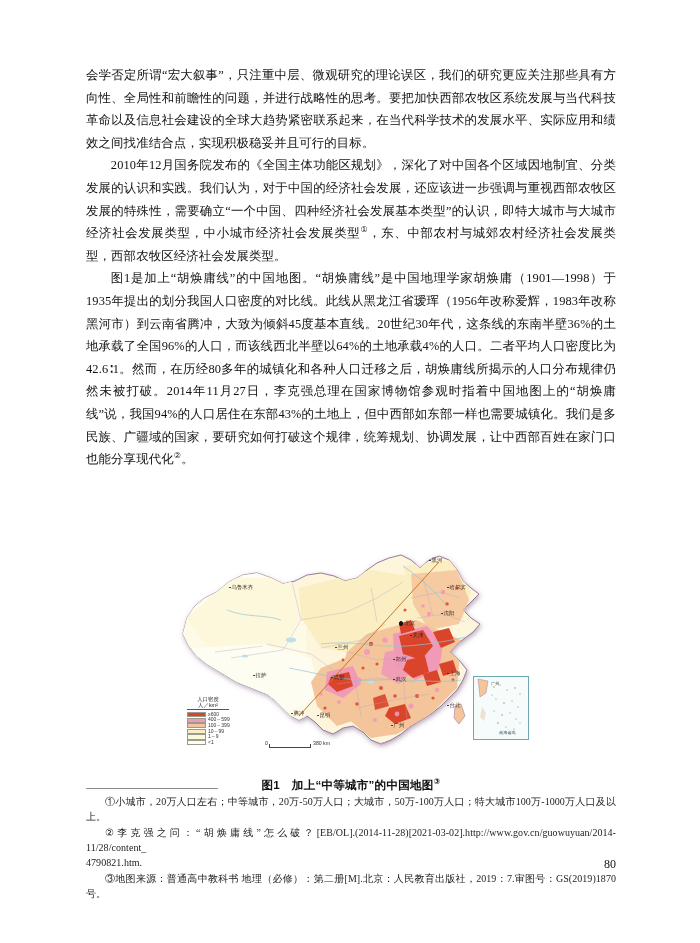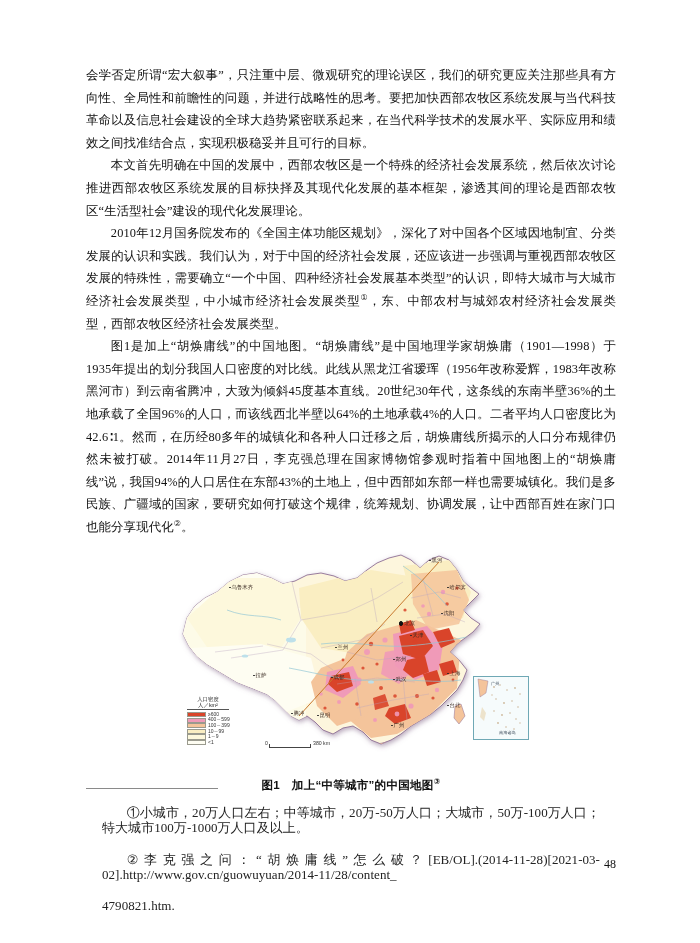--- a/index.html
+++ b/index.html
@@ -188,26 +188,26 @@
     top: 788px;
     width: 530px;
   }
   .fn-rule {
     width: 132px;
     height: 0.8px;
     background: #8a8a8a;
     margin-bottom: 5px;
   }
   .fn-line {
-    font-size: 13px;
+    font-size: 10px;
     line-height: 15.4px;
     color: #222;
     text-align: justify;
     letter-spacing: 0.05px;
-    margin: 16px;
+    margin: 0;
   }
   .fn-line.indent { text-indent: 1.9em; }
   .fn-line.hang { text-indent: 0; }
   .fn-url { font-family: "Liberation Serif", serif; }
 
   .page-number {
     position: absolute;
     left: 0;
     top: 857px;
     width: 616px;
@@ -219,21 +219,20 @@
 </style>
 </head>
 <body>
 
 <div class="page">
 
   <div class="content">
 
     <p class="body-par">会学否定所谓“宏大叙事”，只注重中层、微观研究的理论误区，我们的研究更应关注那些具有方向性、全局性和前瞻性的问题，并进行战略性的思考。要把加快西部农牧区系统发展与当代科技革命以及信息社会建设的全球大趋势紧密联系起来，在当代科学技术的发展水平、实际应用和绩效之间找准结合点，实现积极稳妥并且可行的目标。</p>
 
-    <p class="body-par indent">本文首先明确在中国的发展中，西部农牧区是一个特殊的经济社会发展系统，然后依次讨论推进西部农牧区系统发展的目标抉择及其现代化发展的基本框架，渗透其间的理论是西部农牧区“生活型社会”建设的现代化发展理论。</p>
 
 
     <p class="body-par indent"><span>2010年12月国务院发布的《全国主体功能区规划》，深化了对中国各个区域因地制宜、分类发展的认识和实践。我们认为，对于中国的经济社会发展，还应该进一步强调与重视西部农牧区发展的特殊性，需要确立“一个中国、四种经济社会发展基本类型”的认识，即特大城市与大城市经济社会发展类型，中小城市经济社会发展类型</span><sup class="fn">①</sup><span>，东、中部农村与城郊农村经济社会发展类型，西部农牧区经济社会发展类型。</span></p>
 
     <p class="body-par indent"><span>图1是加上“胡焕庸线”的中国地图。“胡焕庸线”是中国地理学家胡焕庸（1901—1998）于1935年提出的划分我国人口密度的对比线。此线从黑龙江省瑷珲（1956年改称爱辉，1983年改称黑河市）到云南省腾冲，大致为倾斜45度基本直线。20世纪30年代，这条线的东南半壁36%的土地承载了全国96%的人口，而该线西北半壁以64%的土地承载4%的人口。二者平均人口密度比为42.6∶1。然而，在历经80多年的城镇化和各种人口迁移之后，胡焕庸线所揭示的人口分布规律仍然未被打破。2014年11月27日，李克强总理在国家博物馆参观时指着中国地图上的“胡焕庸线”说，我国94%的人口居住在东部43%的土地上，但中西部如东部一样也需要城镇化。我们是多民族、广疆域的国家，要研究如何打破这个规律，统筹规划、协调发展，让中西部百姓在家门口也能分享现代化</span><sup class="fn">②</sup><span>。</span></p>
 
   </div>
 
   <div class="figure-block">
     <div class="map-wrap">
@@ -472,17 +471,18 @@
   </div>
 
   <div class="footnotes">
     <div class="fn-rule"></div>
 
     <p class="fn-line indent"><span>①</span><span>小城市，20万人口左右；中等城市，20万-50万人口；大城市，50万-100万人口；特大城市100万-1000万人口及以上。</span></p>
 
     <p class="fn-line indent"><span>②</span><span class="fn-url">李克强之问：“胡焕庸线”怎么破？[EB/OL].(2014-11-28)[2021-03-02].http://www.gov.cn/guowuyuan/2014-11/28/content_</span></p>
     <p class="fn-line hang"><span class="fn-url">4790821.htm.</span></p>
 
+    <p class="fn-line indent"><span>③</span><span>地图来源：普通高中教科书 地理（必修）：第二册[M].北京：人民教育出版社，2019：7.审图号：GS(2019)1870号。</span></p>
   </div>
 
-  <div class="page-number">48</div>
+  <div class="page-number">80</div>
 
 </div>
 
 </body></html>

